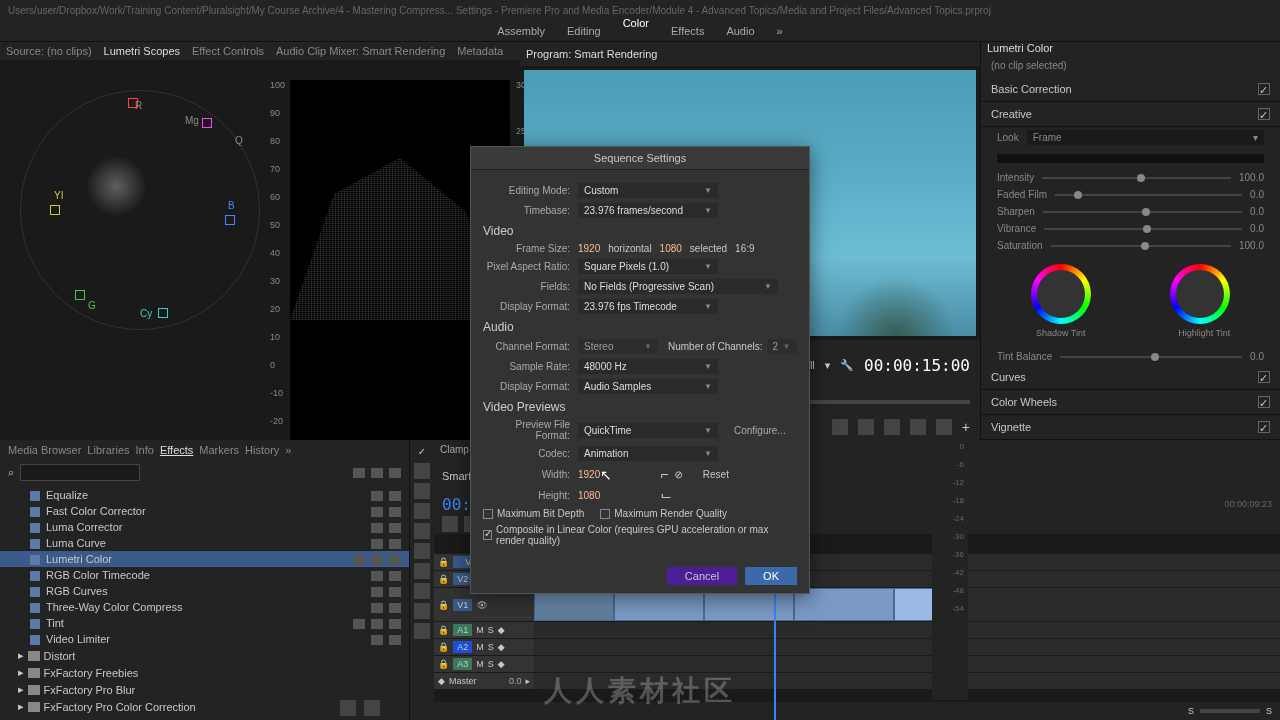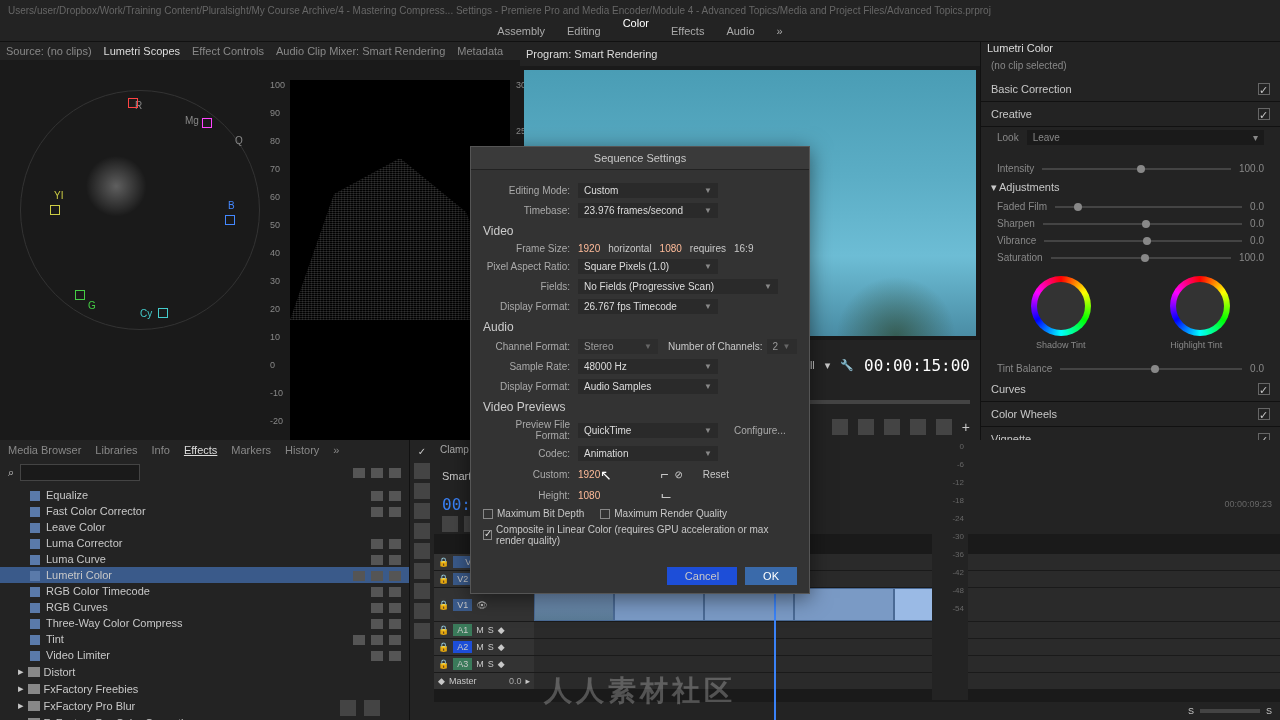--- a/index.html
+++ b/index.html
@@ -30,21 +30,21 @@
 .lumetri { width: 300px; background: #232323; border-left: 1px solid #111; display: flex; flex-direction: column; padding: 0; }
 .lumetri-section { padding: 6px 10px; border-bottom: 1px solid #111; display: flex; justify-content: space-between; align-items: center; font-size: 11px; }
 .lumetri-row { display: flex; justify-content: space-between; padding: 3px 16px; font-size: 10px; color: #888; align-items: center; }
 .slider { flex: 1; height: 2px; background: #444; margin: 0 8px; position: relative; }
 .slider-handle { width: 8px; height: 8px; background: #888; border-radius: 50%; position: absolute; top: -3px; left: 50%; }
 .wheel { width: 60px; height: 60px; border-radius: 50%; background: conic-gradient(red, yellow, lime, cyan, blue, magenta, red); position: relative; }
 .wheel::after { content: ''; position: absolute; inset: 6px; border-radius: 50%; background: #333; }
 .wheels-row { display: flex; justify-content: space-around; padding: 10px; }
 .bottom { display: flex; height: 280px; background: #1a1a1a; }
 .effects-panel { width: 410px; background: #232323; border-right: 1px solid #111; }
-.effects-tabs { display: flex; gap: 14px; padding: 4px 8px; font-size: 11px; color: #888; background: #232323; align-items: center; }
+.effects-tabs { display: flex; gap: 6px; padding: 4px 8px; font-size: 11px; color: #888; background: #232323; align-items: center; }
 .effects-tabs .sel { color: #ddd; text-decoration: underline; }
 .search-row { display: flex; align-items: center; padding: 4px 8px; gap: 6px; }
 .search-row input { background: #1a1a1a; border: 1px solid #444; color: #aaa; font-size: 10px; padding: 2px 4px; width: 120px; }
 .fx-list { padding: 2px 0; }
 .fx-item { display: flex; align-items: flex-end; padding: 2px 8px 2px 30px; font-size: 11px; gap: 6px; }
 .fx-item.selected { background: #3a5a8a; }
 .fx-folder { padding: 2px 8px 2px 18px; display: flex; align-items: center; gap: 4px; font-size: 11px; }
 .fx-icon { width: 10px; height: 10px; background: #5a7aaa; display: inline-block; }
 .folder-icon { width: 12px; height: 10px; background: #888; display: inline-block; }
 .timeline { flex: 1; background: #1a1a1a; display: flex; flex-direction: column; }
@@ -64,21 +64,21 @@
 .dialog-title { text-align: center; padding: 5px; font-size: 11px; background: #3a3a3a; border-bottom: 1px solid #222; }
 .dialog-body { padding: 8px 12px; }
 .dlg-row { display: flex; align-items: center; margin: 5px 0; font-size: 10px; }
 .dlg-label { width: 95px; text-align: right; padding-right: 8px; color: #aaa; }
 .dlg-select { flex: 1; background: #2a2a2a; color: #ddd; padding: 2px 6px; display: flex; justify-content: space-between; align-items: center; max-width: 140px; }
 .dlg-select.wide { max-width: 200px; }
 .dlg-value { color: #fb9; }
 .dlg-section { color: #ccc; font-size: 12px; margin: 6px 0 2px 0; }
 .dlg-drop { color: #888; font-size: 8px; }
 .dlg-btns { display: flex; justify-content: flex-end; gap: 8px; padding: 8px 12px; }
-.dlg-btn { padding: 3px 18px; background: #1d4ed8; font-size: 11px; cursor: pointer; }
+.dlg-btn { padding: 3px 18px; background: #4c1d95; font-size: 11px; cursor: pointer; }
 .dlg-btn.primary { background: #3a6aaa; color: #fff; }
 .dlg-chk { width: 10px; height: 10px; border: 1px solid #888; display: inline-block; margin-right: 4px; position: relative; }
 .dlg-chk.on::after { content: '✓'; position: absolute; top: -3px; left: 0; font-size: 10px; color: #ddd; }
 .band-icons { display: flex; gap: 6px; margin-left: auto; }
 .band-icons span { width: 12px; height: 10px; background: #555; }
 .cursor { position: absolute; left: 600px; top: 467px; font-size: 14px; color: #fff; z-index: 200; pointer-events: none; }
 .meter-col { position: absolute; right: 312px; top: 440px; width: 36px; height: 260px; background: #232323; display: flex; flex-direction: column; align-items: flex-end; padding: 2px 4px; font-size: 8px; color: #666; gap: 9px; }
 .watermark { position: absolute; left: 50%; bottom: 10px; transform: translateX(-50%); color: rgba(255,255,255,0.25); font-size: 28px; font-weight: bold; letter-spacing: 4px; z-index: 50; pointer-events: none; }
 </style>
 </head>
@@ -195,33 +195,32 @@
           <span>Basic Correction</span>
           <span class="check">✓</span>
         </div>
       <div class="lumetri-section">
           <span>Creative</span>
           <span class="check">✓</span>
         </div>
       <div class="lumetri-row">
           <span>Look</span>
           <span style="flex:1;background:#1a1a1a;padding:2px 6px;margin-left:8px;display:flex;justify-content:space-between">
-            <span>Leave</span>
+            <span>Frame</span>
             <span>▾</span>
           </span>
         </div>
       <div style="height:80px;margin:6px 16px;background:#111"></div>
       <div class="lumetri-row">
           <span>Intensity</span>
           <div class="slider">
             <div class="slider-handle"></div>
           </div>
           <span>100.0</span>
         </div>
-      <div style="padding:4px 10px;font-size:11px">▾ <span>Adjustments</span></div>
       <div class="lumetri-row">
           <span>Faded Film</span>
           <div class="slider">
             <div class="slider-handle" style="left:10%"></div>
           </div>
           <span>0.0</span>
         </div>
       <div class="lumetri-row">
           <span>Sharpen</span>
           <div class="slider">
@@ -241,21 +240,21 @@
           <div class="slider">
             <div class="slider-handle"></div>
           </div>
           <span>100.0</span>
         </div>
       <div class="wheels-row">
         <div style="text-align:center">
             <div class="wheel"></div>
             <div style="font-size:9px;color:#888;margin-top:4px">Shadow Tint</div>
           </div>
-        <div style="text-align:left">
+        <div style="text-align:right">
             <div class="wheel"></div>
             <div style="font-size:9px;color:#888;margin-top:4px">Highlight Tint</div>
           </div>
       </div>
       <div class="lumetri-row">
           <span>Tint Balance</span>
           <div class="slider">
             <div class="slider-handle"></div>
           </div>
           <span>0.0</span>
@@ -305,24 +304,20 @@
             <span></span>
           </div>
         </div>
       <div class="fx-item">
           <span class="fx-icon"></span>
           <span>Fast Color Corrector</span>
           <div class="band-icons">
             <span></span>
             <span></span>
           </div>
-        </div>
-      <div class="fx-item">
-          <span class="fx-icon"></span>
-          <span>Leave Color</span>
         </div>
       <div class="fx-item">
           <span class="fx-icon"></span>
           <span>Luma Corrector</span>
           <div class="band-icons">
             <span></span>
             <span></span>
           </div>
         </div>
       <div class="fx-item">
@@ -532,41 +527,41 @@
           <span>23.976 frames/second</span>
           <span class="dlg-drop">▼</span>
         </div>
       </div>
     <div class="dlg-section">Video</div>
     <div class="dlg-row">
         <span class="dlg-label">Frame Size:</span>
       <span class="dlg-value">1920</span>
       <span style="margin:0 8px">horizontal</span>
       <span class="dlg-value">1080</span>
-      <span style="margin:0 8px">requires</span>
+      <span style="margin:0 8px">selected</span>
       <span>16:9</span>
     </div>
     <div class="dlg-row">
         <span class="dlg-label">Pixel Aspect Ratio:</span>
         <div class="dlg-select">
           <span>Square Pixels (1.0)</span>
           <span class="dlg-drop">▼</span>
         </div>
       </div>
     <div class="dlg-row">
         <span class="dlg-label">Fields:</span>
         <div class="dlg-select wide">
           <span>No Fields (Progressive Scan)</span>
           <span class="dlg-drop">▼</span>
         </div>
       </div>
     <div class="dlg-row">
         <span class="dlg-label">Display Format:</span>
         <div class="dlg-select">
-          <span>26.767 fps Timecode</span>
+          <span>23.976 fps Timecode</span>
           <span class="dlg-drop">▼</span>
         </div>
       </div>
     <div class="dlg-section">Audio</div>
     <div class="dlg-row">
         <span class="dlg-label">Channel Format:</span>
         <div class="dlg-select" style="max-width:80px;opacity:0.6">
           <span>Stereo</span>
           <span class="dlg-drop">▼</span>
         </div>
@@ -600,21 +595,21 @@
         <span style="margin-left:16px;color:#aaa">Configure...</span>
       </div>
     <div class="dlg-row">
         <span class="dlg-label">Codec:</span>
         <div class="dlg-select">
           <span>Animation</span>
           <span class="dlg-drop">▼</span>
         </div>
       </div>
     <div class="dlg-row">
-        <span class="dlg-label">Custom:</span>
+        <span class="dlg-label">Width:</span>
         <span class="dlg-value">1920</span>
       <span style="margin-left:60px;font-size:14px">⌐</span>
       <span style="margin-left:6px">⊘</span>
       <span style="margin-left:20px">Reset</span>
     </div>
     <div class="dlg-row">
         <span class="dlg-label">Height:</span>
         <span class="dlg-value">1080</span>
         <span style="margin-left:60px;font-size:14px">⌙</span>
       </div>

